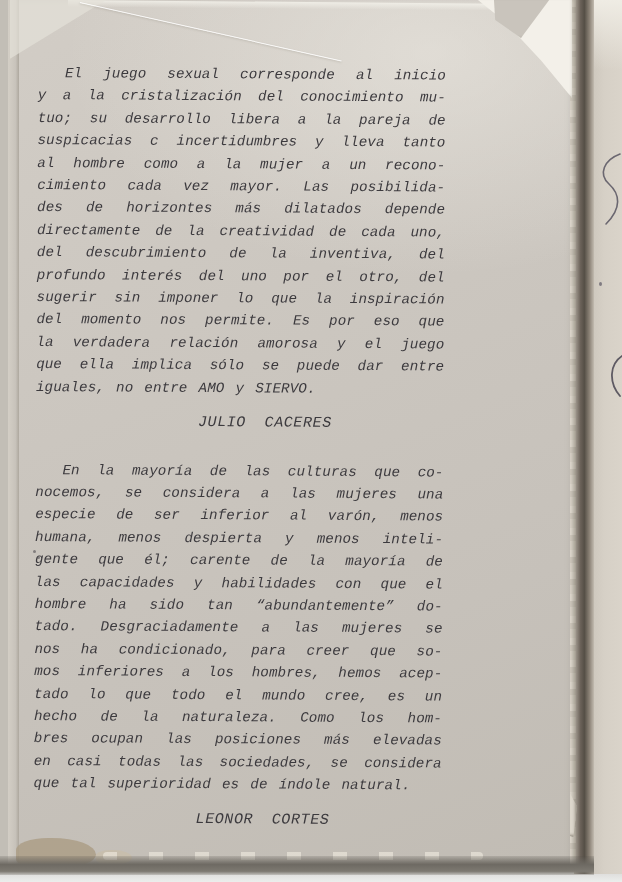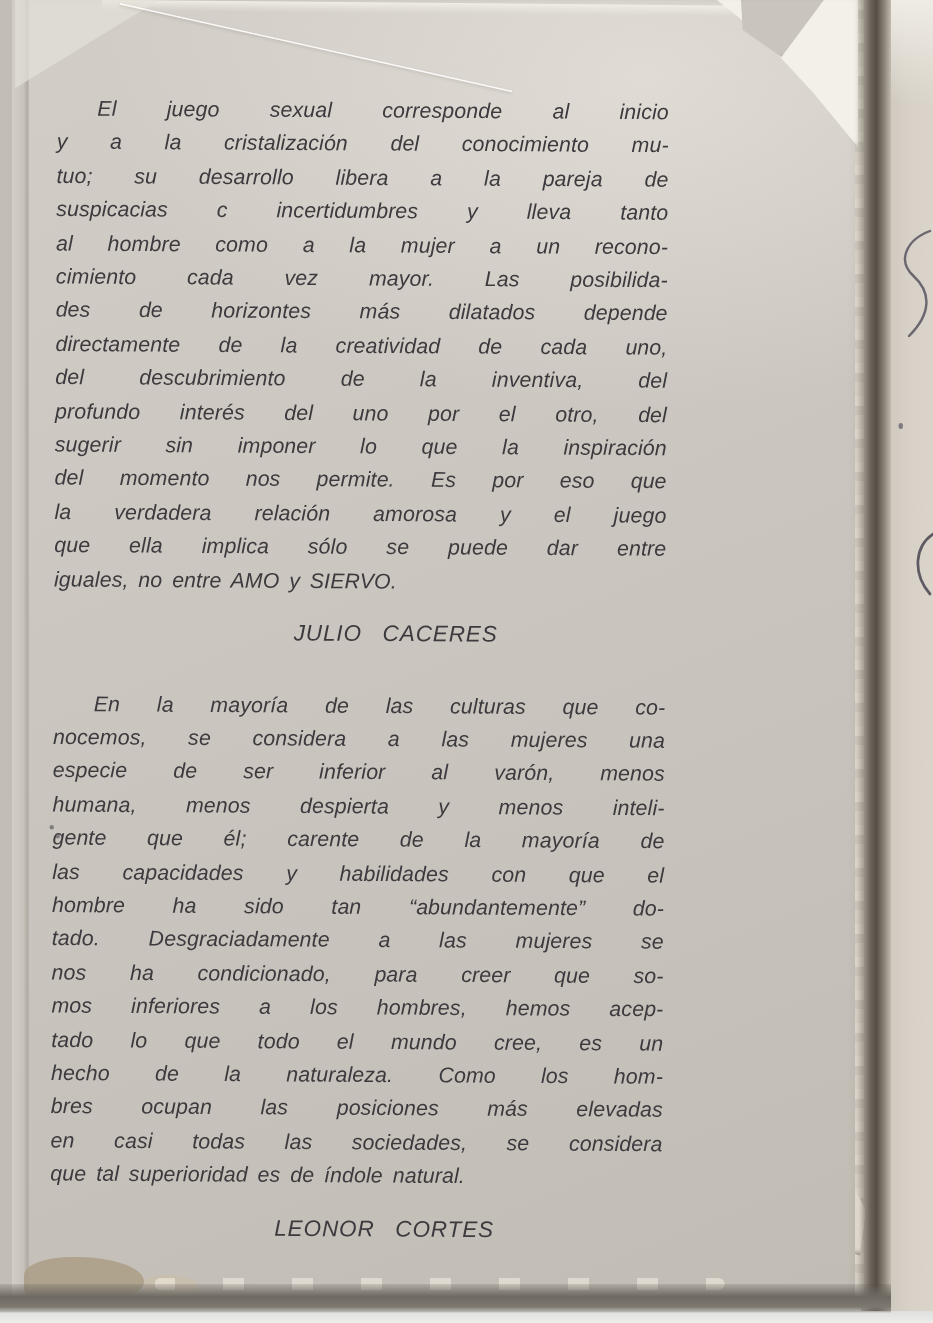--- a/index.html
+++ b/index.html
@@ -8,21 +8,21 @@
     --ink:#3c3a3e;
     --facing-page:#d6d0c6;
     --gutter-shadow:#554f46;
     --torn-white:#f3f0e9;
     --under-surface:#dcdbd9;
   }
   html,body{margin:0;padding:0;background:#b9b5ad;}
   .photo{
     position:relative;width:622px;height:882px;overflow:hidden;
     background:#c2beb6;
-    font-family:Liberation Sans, sans-serif;
+    font-family:Liberation Mono, monospace;
   }
   
   .under-surface{
     position:absolute;left:0;right:0;bottom:0;height:10px;
     background:linear-gradient(180deg,var(--under-surface),#eceeec);
   }
   
   .facing-page{
     position:absolute;top:0;right:0;width:30px;height:874px;
     background:linear-gradient(90deg,#cdc7bd,var(--facing-page) 40%,#dad4ca);

